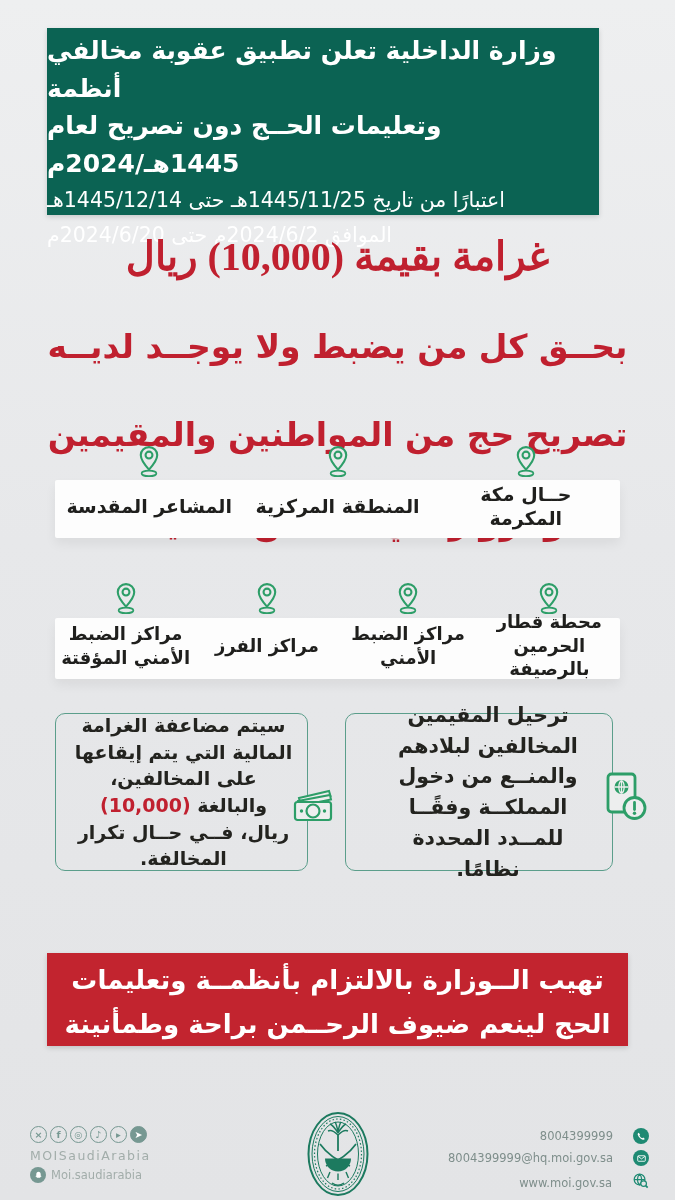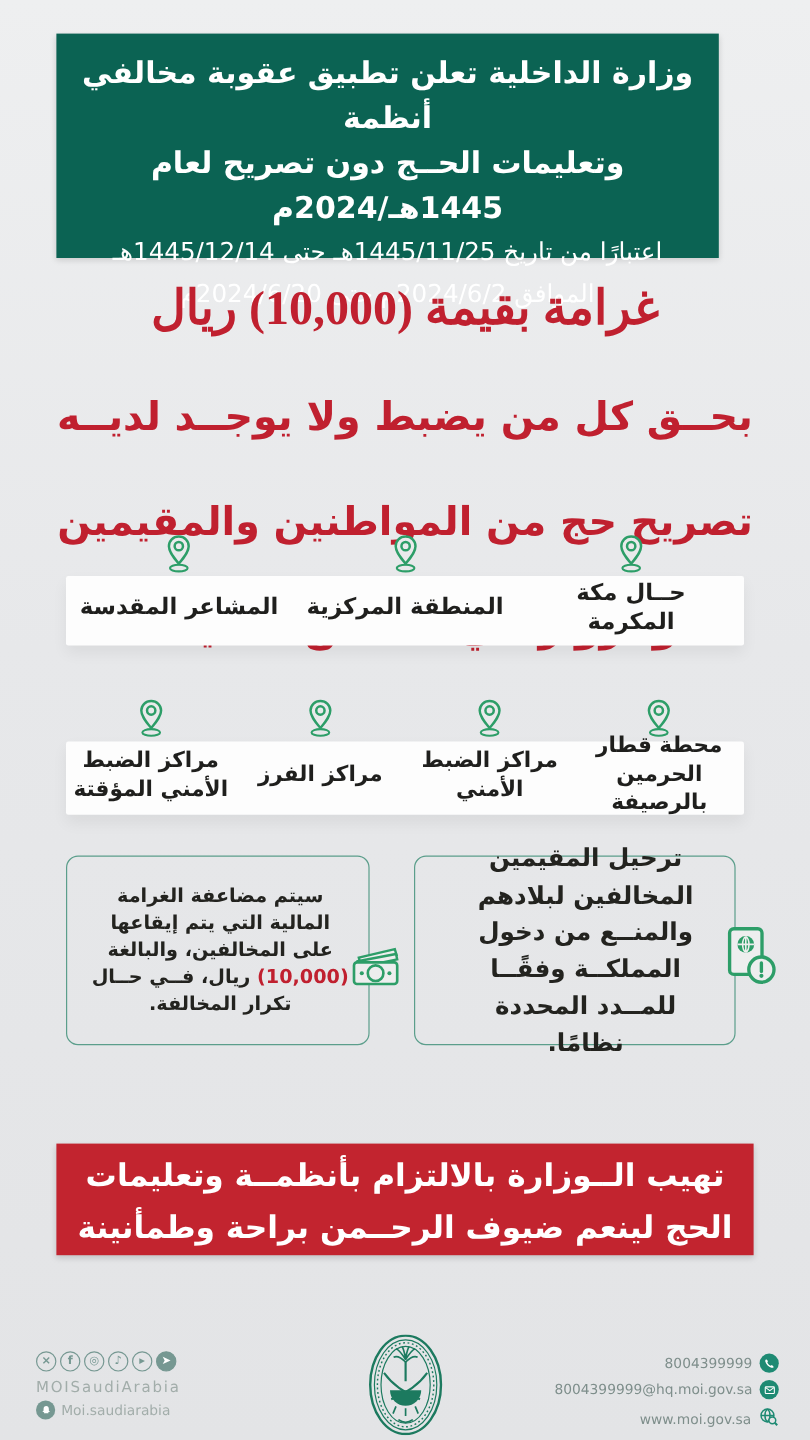--- a/index.html
+++ b/index.html
@@ -1,21 +1,21 @@
 <!DOCTYPE html>
 <html lang="ar"><head>
 <meta charset="utf-8">
 <style>
   html,body{margin:0;padding:0;}
   body{width:675px;height:1200px;overflow:hidden;font-family:"DejaVu Sans",sans-serif;}
   #poster{position:relative;width:675px;height:1200px;direction:rtl;overflow:hidden;
     background:linear-gradient(180deg,#eeeff0 0%,#e7e8ea 45%,#e3e4e6 100%);}
   
   .green-box{position:absolute;left:47px;top:28px;width:552px;height:187px;background:#0B6353;
-    color:#fff;text-align:center;box-shadow:0 2px 5px rgba(0,0,0,.15);padding-top:14px;box-sizing:border-box;}
+    color:#fff;text-align:left;box-shadow:0 2px 5px rgba(0,0,0,.15);padding-top:4px;box-sizing:border-box;}
   .green-box .t{font-size:25px;font-weight:700;line-height:1.5;}
   .green-box .s{font-size:20.5px;font-weight:400;line-height:1.6;margin-top:2px;}
   .green-box .s:first-of-type{margin-top:8px;}
   
   .penalty{position:absolute;left:0;top:231px;width:675px;text-align:center;color:#C0202F;}
   .penalty .h{font-size:40px;font-weight:800;line-height:1.3;font-family:Liberation Serif, serif;}
   .penalty .b{font-size:33px;font-weight:700;line-height:1.42;margin-top:41px;}
   
   .loc-group{position:absolute;left:55px;width:565px;}
   .loc-group .bar{position:absolute;left:0;right:0;background:#fdfdfd;border-radius:2px;
@@ -30,21 +30,21 @@
   #group1 .loc-label{height:58px;font-size:19px;line-height:1.25;}
   #group1 .narrow{max-width:118px;}
   #group2{top:581px;}
   #group2 .bar{top:37px;height:61px;}
   #group2 .loc-label{height:61px;font-size:18px;line-height:1.3;max-width:150px;}
   
   .cards{position:absolute;left:0;top:713px;width:675px;height:170px;}
   .card{position:absolute;height:158px;border:1.5px solid #5B9E8B;border-radius:10px;
     box-sizing:border-box;display:flex;align-items:center;justify-content:center;
     color:#23231F;font-weight:700;text-align:center;}
-  #card-fine{left:55px;width:253px;font-size:16px;line-height:1.4;padding:10px 14px 10px 18px;}
+  #card-fine{left:55px;width:253px;font-size:19px;line-height:1.4;padding:10px 14px 10px 18px;}
   #card-deport{left:345px;width:268px;font-size:20.5px;line-height:1.5;padding:10px 16px 10px 34px;}
   .amount{color:#C0202F;font-weight:800;}
   .card-icon{position:absolute;}
   #money-icon{left:289px;top:73px;}
   #passport-icon{left:596px;top:58px;}
   
   .notice{position:absolute;left:47px;top:953px;width:581px;height:93px;background:#C2242F;
     color:#fff;text-align:center;font-size:26px;font-weight:700;line-height:1.7;
     display:flex;flex-direction:column;justify-content:flex-end;box-shadow:0 2px 5px rgba(0,0,0,.15);}
   
@@ -54,21 +54,21 @@
     font-size:9.5px;font-weight:700;display:flex;align-items:center;justify-content:center;box-sizing:border-box;}
   .sicon.filled{background:#769892;color:#fff;}
   .handle{margin-top:5px;font-size:12.5px;letter-spacing:1.5px;color:#A2ADAA;}
   .snaprow{margin-top:4px;display:flex;align-items:center;gap:5px;}
   .snapic{width:16px;height:16px;border-radius:50%;background:#769892;display:flex;
     align-items:center;justify-content:center;}
   .snaptxt{font-size:11.5px;color:#A2ADAA;}
   .emblem{position:absolute;left:50%;transform:translateX(-50%);top:1112px;}
   .footer-right{position:absolute;right:26px;top:1128px;direction:ltr;display:flex;
     flex-direction:column;align-items:flex-end;gap:6px;}
-  .crow{display:flex;align-items:center;gap:6px;}
+  .crow{display:flex;align-items:center;gap:20px;}
   .ctext{font-size:11.5px;color:#7E8E8B;}
   .cicon{width:16px;height:16px;border-radius:50%;background:#1E8A73;display:flex;
     align-items:center;justify-content:center;}
 </style>
 </head>
 <body>
 
 <div id="poster">
 
   <div class="green-box">

